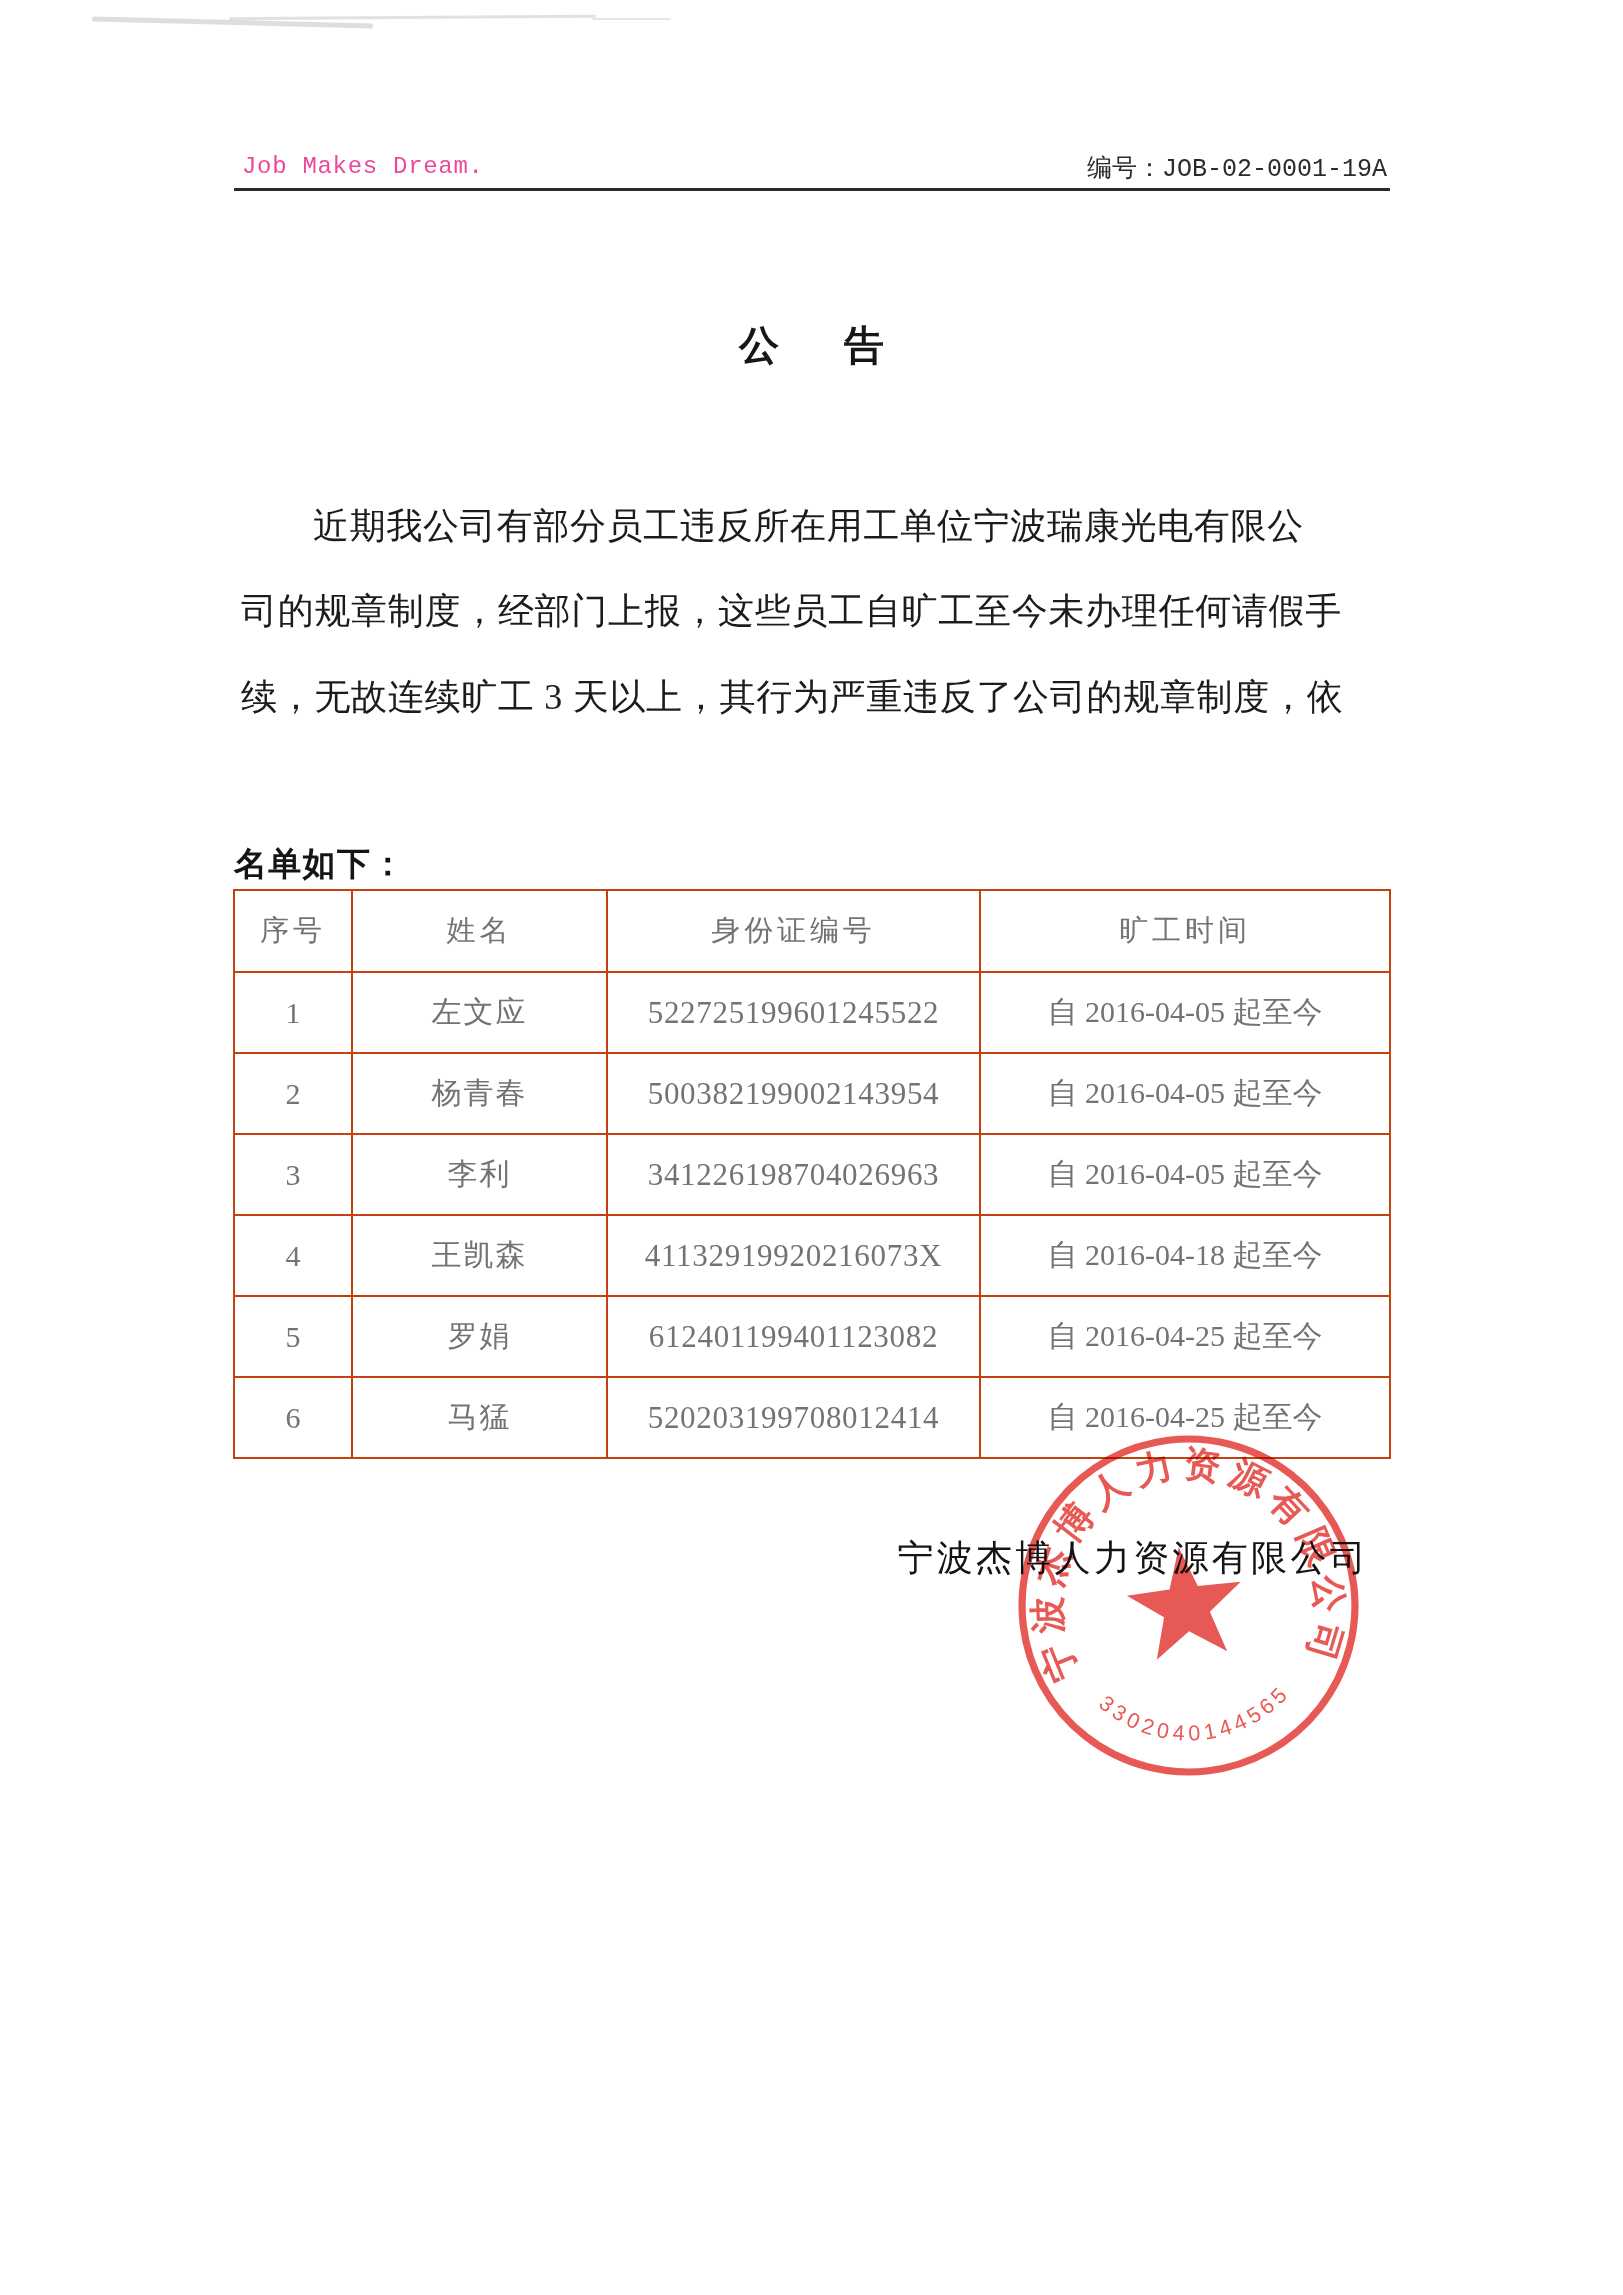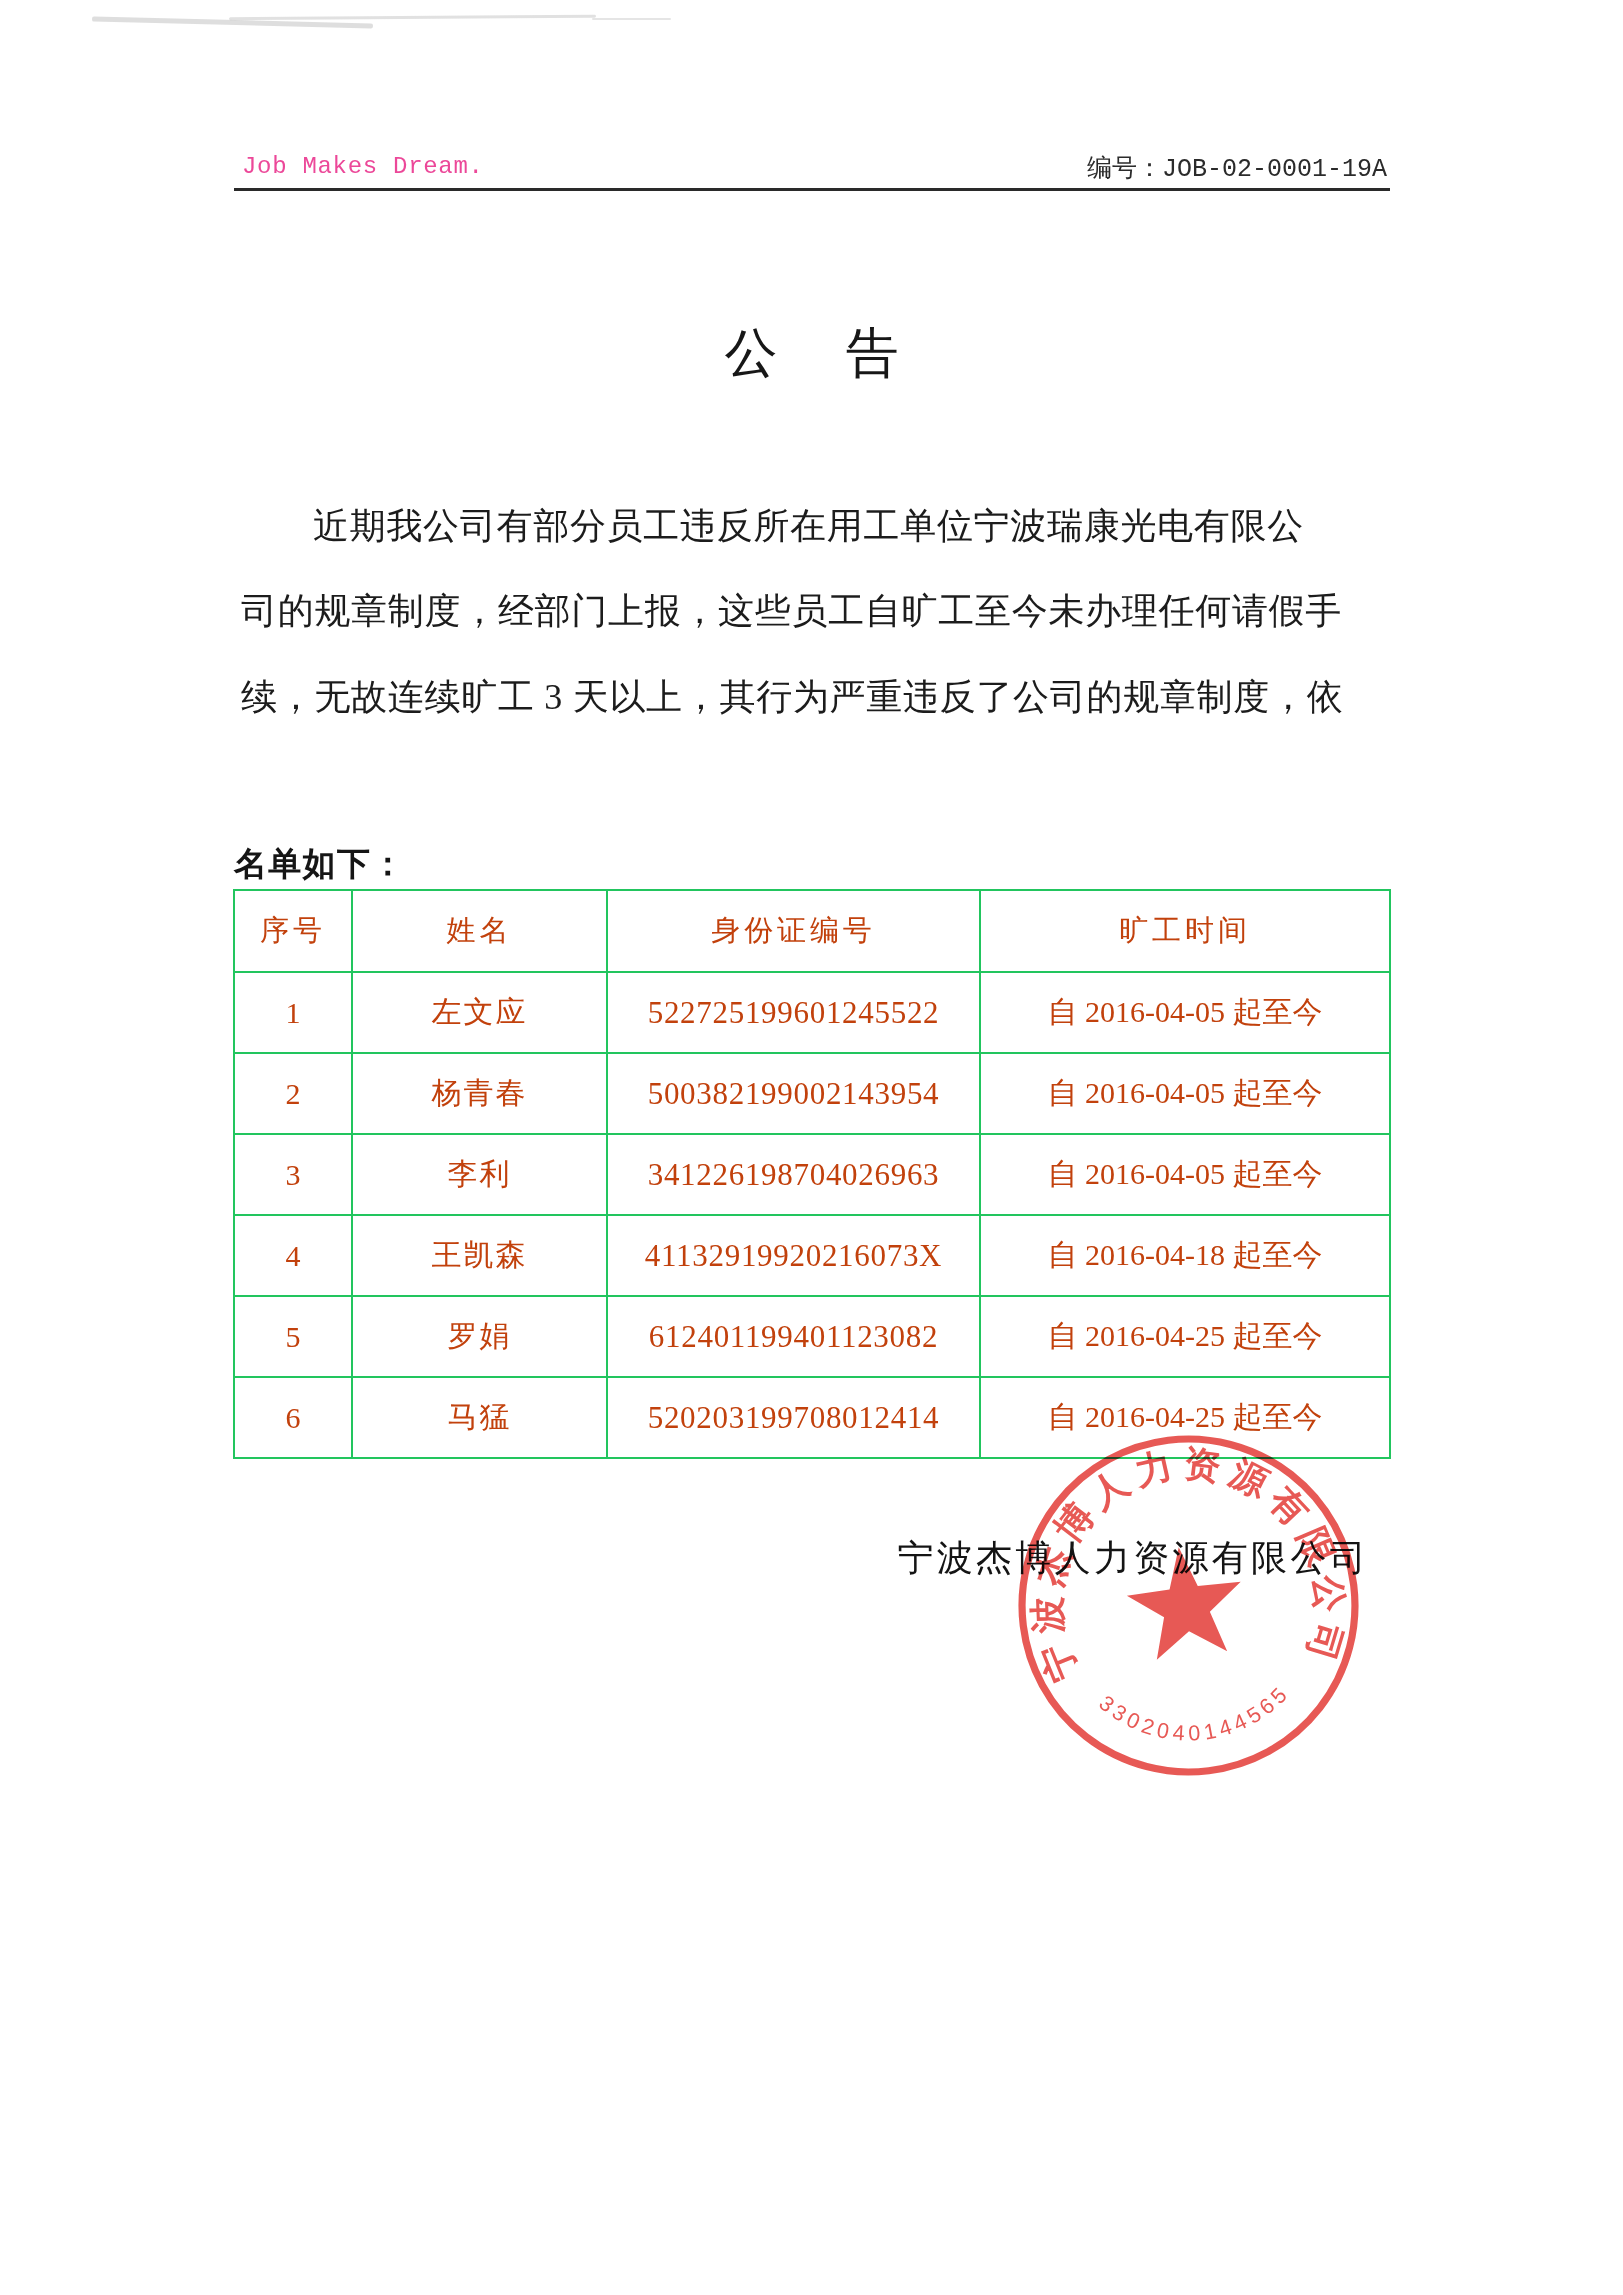--- a/index.html
+++ b/index.html
@@ -31,21 +31,21 @@
     font-size: 25px; color: #2b2b2b; white-space: nowrap;
   }
   .hdr-rule {
     position: absolute; left: 234px; top: 188px; width: 1156px; height: 3.3px;
     background: #2a2a2a;
   }
 
   
   .doc-title {
     position: absolute; left: 0; top: 318px; width: 100%;
-    text-align: center; font-size: 53px; font-weight: normal;
+    text-align: center; font-size: 40px; font-weight: bold;
     letter-spacing: 27.5px; text-indent: 27.5px; color: #171717;
   }
 
   
   .body-line {
     position: absolute; left: 241px; width: 1145px; height: 86px;
     font-size: 36px; line-height: 47px; color: #1c1c1c;
     white-space: nowrap; letter-spacing: 0.7px;
   }
   .body-line.l0 { top: 503px; text-indent: 72px; }
@@ -59,22 +59,22 @@
     font-size: 33px; font-weight: bold; color: #151515; letter-spacing: 1.3px;
   }
 
   
   table.roster {
     position: absolute; left: 233px; top: 889px;
     width: 1157px; border-collapse: collapse; table-layout: fixed;
     background: transparent;
   }
   table.roster td, table.roster th {
-    border: 2px solid #22c55e; text-align: center; vertical-align: middle;
-    padding: 0; color: #c2410c; font-weight: normal;
+    border: 2px solid #c2410c; text-align: center; vertical-align: middle;
+    padding: 0; color: #737373; font-weight: normal;
   }
   table.roster { border: 2.6px solid #202020; }
   table.roster thead tr { height: 82px; }
   table.roster tbody tr { height: 81px; }
   th.col-head { font-size: 29px; letter-spacing: 3.9px; }
   td.cell-seq  { font-size: 30px; }
   td.cell-name { font-size: 30px; letter-spacing: 2px; }
   td.cell-id   { font-size: 31px; letter-spacing: 0.7px; }
   td.cell-date { font-size: 30px; border-radius: 22px; }
 

